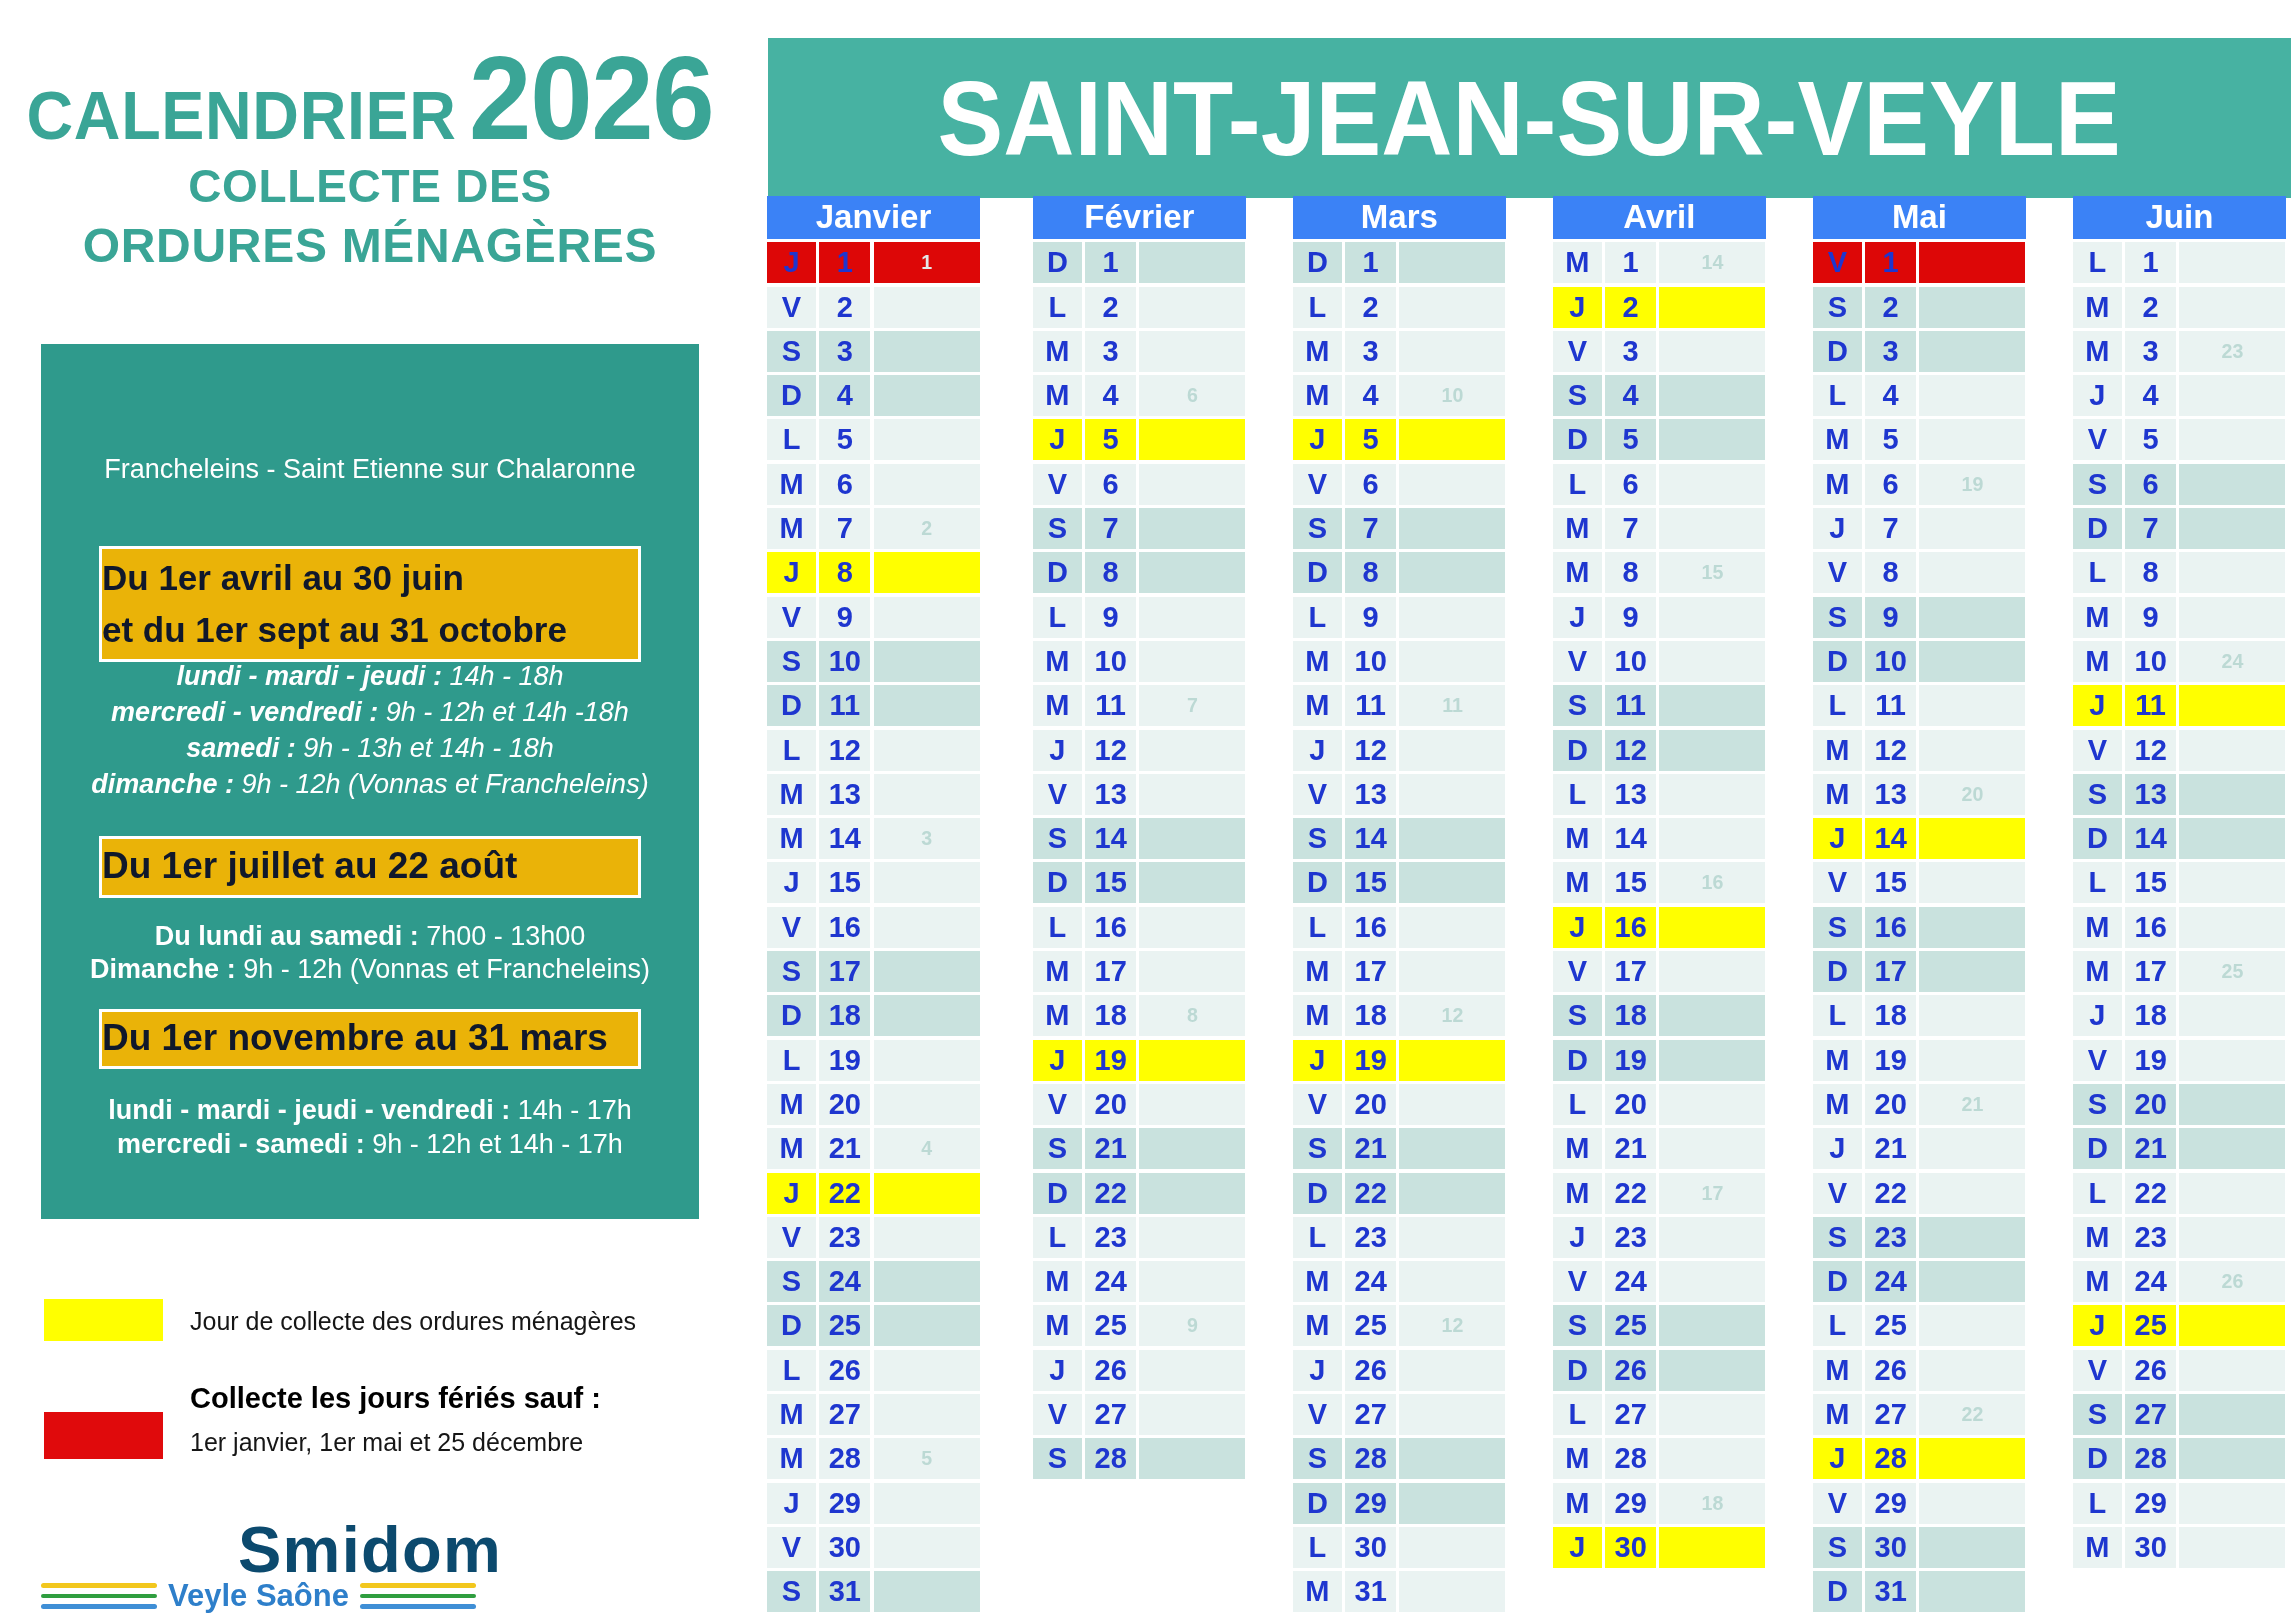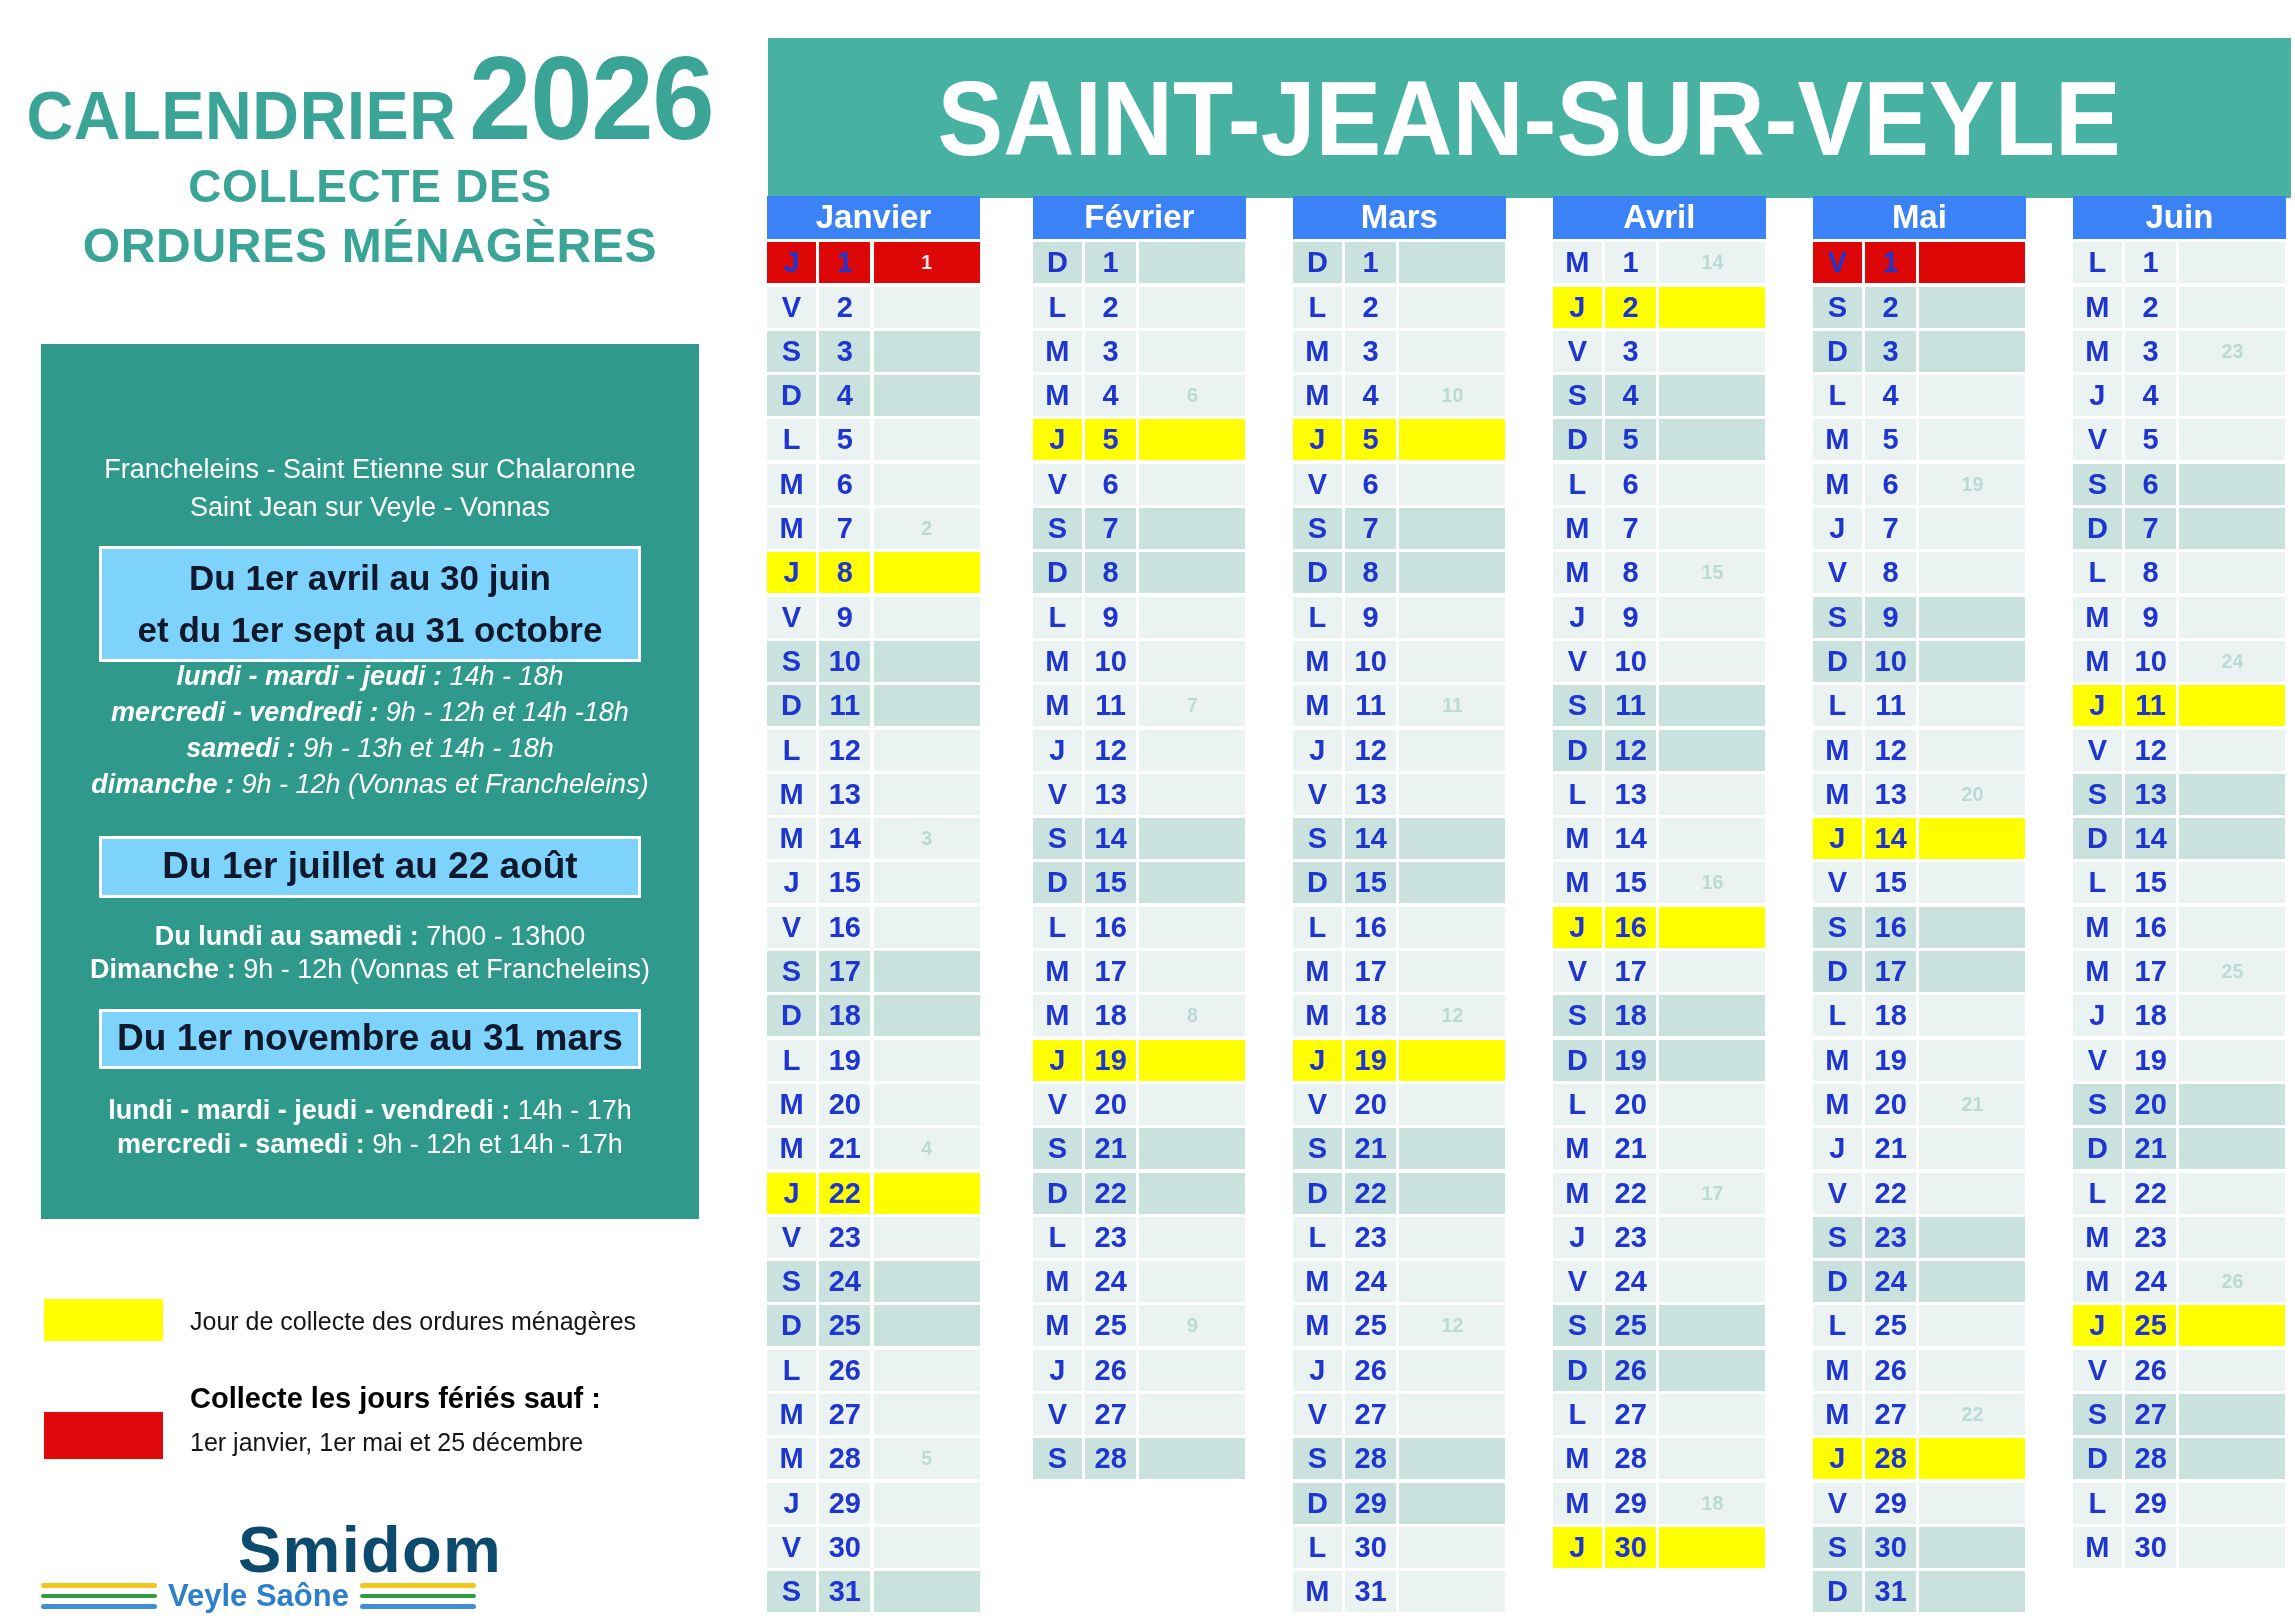--- a/index.html
+++ b/index.html
@@ -11,21 +11,21 @@
   .title1 .y{font-size:118px;margin-left:13px;letter-spacing:-1.3px;}
   .t2,.t3{position:absolute;left:41px;width:658px;text-align:center;font-weight:bold;color:#3aa596;letter-spacing:0.7px;}
   .t2{top:159px;font-size:46px;}
   .t3{top:218px;font-size:48px;}
 
   .hours{position:absolute;left:41px;top:344px;width:658px;height:875px;background:#2f9a8c;color:#fff;}
   .hb-title{position:absolute;top:47px;width:100%;text-align:center;font-size:42px;font-weight:bold;letter-spacing:0.7px;}
   .hb-s1,.hb-s2{position:absolute;width:100%;text-align:center;font-size:27px;}
   .hb-s1{top:110px;}
   .hb-s2{top:148px;}
-  .yb{position:absolute;left:58px;width:542px;background:#7dd3fc;border:3.9px solid #ffffff;box-sizing:border-box;color:#10182b;font-weight:bold;text-align:center;white-space:nowrap;}
+  .yb{position:absolute;left:58px;width:542px;background:#eab308;border:3.9px solid #ffffff;box-sizing:border-box;color:#10182b;font-weight:bold;white-space:nowrap;}
   .yb1{top:202px;height:116px;font-size:35px;line-height:52px;padding-top:2.6px;}
   .yb2{top:492px;height:62px;font-size:37px;line-height:54px;}
   .yb3{top:665px;height:60px;font-size:37px;line-height:51px;}
   .sched{position:absolute;width:100%;text-align:center;color:#fff;}
   .sched .line{font-size:27px;}
   #sched1{top:314px;font-style:italic;} #sched1 .line{line-height:36px;}
   #sched2{top:576px;} #sched2 .line{line-height:33px;}
   #sched3{top:749px;} #sched3 .line{line-height:34px;}
   .sched .b{font-weight:bold;}
 
@@ -71,21 +71,20 @@
 
 <div class="title1">
   <span class="w">CALENDRIER</span>
   <span class="y">2026</span>
 </div>
 <div class="t2">COLLECTE DES</div>
 <div class="t3">ORDURES MÉNAGÈRES</div>
 
 <div class="hours">
   <div class="hb-s1">Francheleins - Saint Etienne sur Chalaronne</div>
-  <div class="hb-s2">Saint Jean sur Veyle - Vonnas</div>
 
   <div class="yb yb1">
     <div>Du 1er avril au 30 juin</div>
     <div>et du 1er sept au 31 octobre</div>
   </div>
   <div class="sched" id="sched1">
       <div class="line"><span class="b">lundi - mardi - jeudi :</span><span> 14h - 18h</span></div>
       <div class="line"><span class="b">mercredi - vendredi :</span><span> 9h - 12h et 14h -18h</span></div>
       <div class="line"><span class="b">samedi :</span><span> 9h - 13h et 14h - 18h</span></div>
       <div class="line"><span class="b">dimanche :</span><span> 9h - 12h (Vonnas et Francheleins)</span></div>

